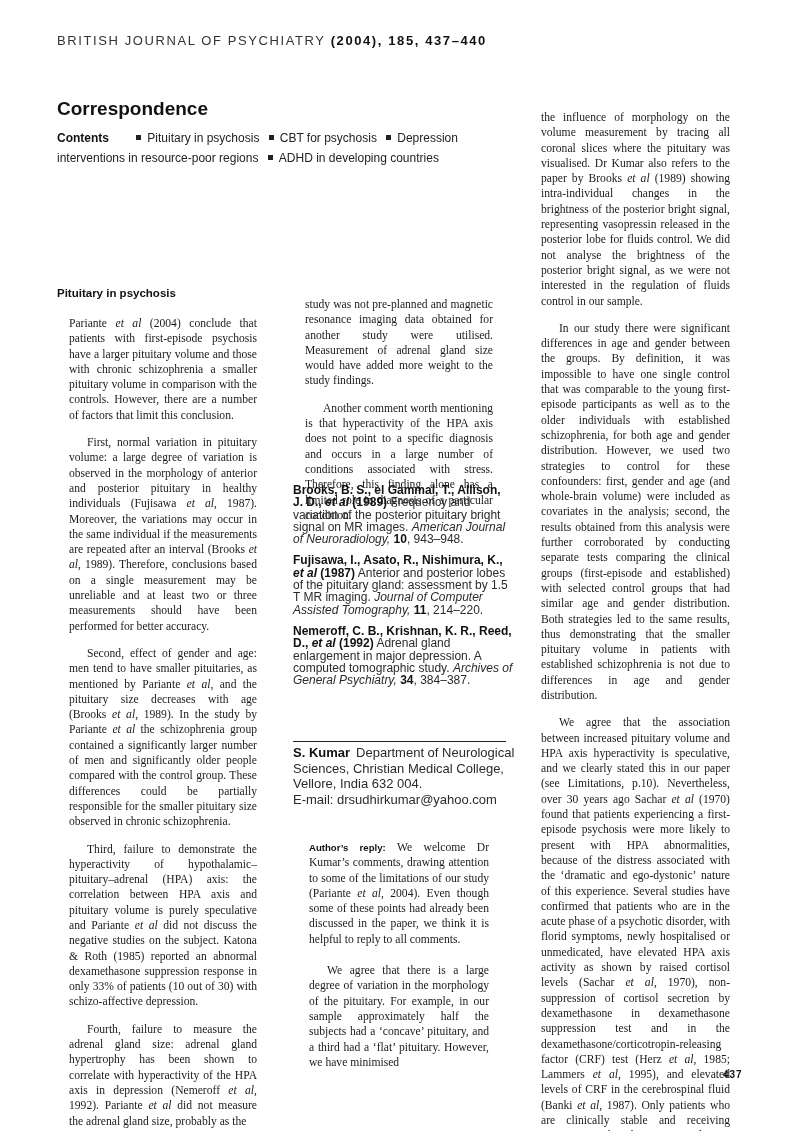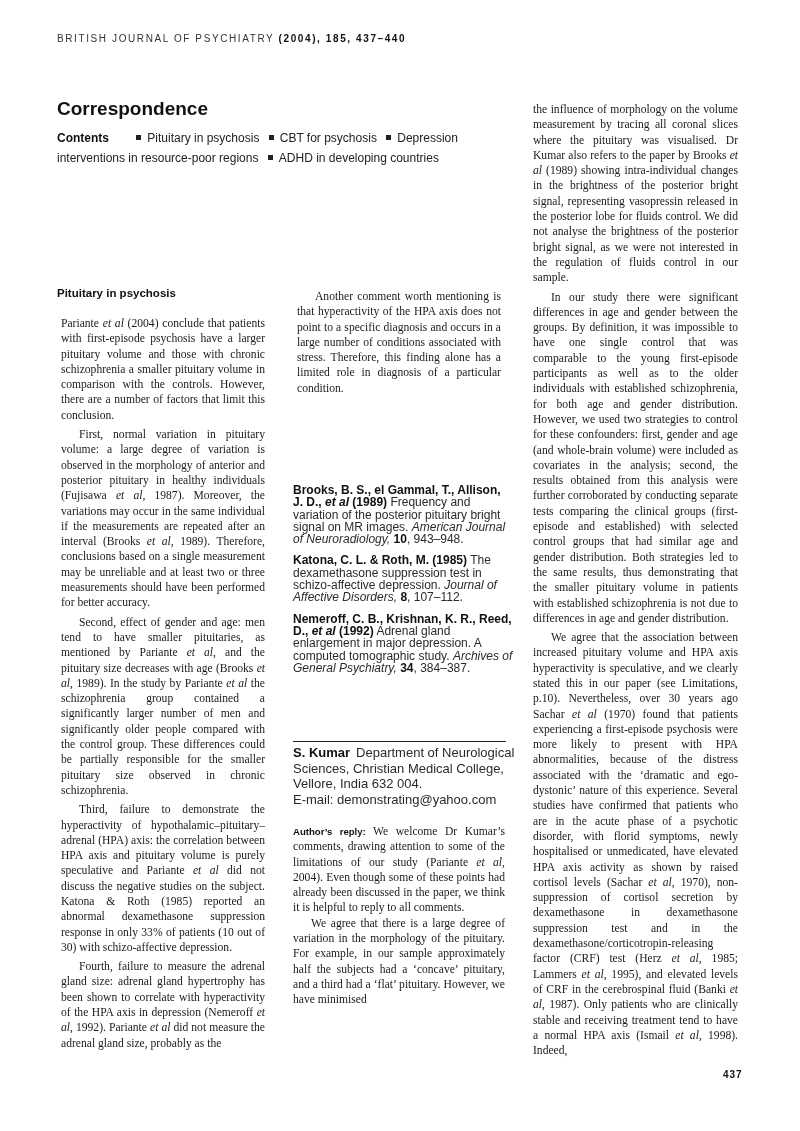--- a/index.html
+++ b/index.html
@@ -1,47 +1,47 @@
 <!DOCTYPE html>
 <html><head>
 <meta charset="utf-8">
 <style>
   html, body { margin: 0; padding: 0; background: #ffffff; }
   body { width: 800px; height: 1131px; position: relative; overflow: hidden; color: #1a1a1a; }
   .serif { font-family: "Liberation Serif", "DejaVu Serif", serif; }
   .sans { font-family: "Liberation Sans", "DejaVu Sans", sans-serif; }
 
-  .running-head { position: absolute; left: 57px; top: 33px; font-size: 10px; letter-spacing: 1.6px; color: #333; }
+  .running-head { position: absolute; left: 57px; top: 33px; font-size: 13px; letter-spacing: 1.6px; color: #333; }
   .running-head b { font-weight: bold; color: #111; }
 
   .page-title { position: absolute; left: 57px; top: 98px; font-size: 19px; font-weight: bold; margin: 0; color: #111; }
 
   .contents { position: absolute; left: 57px; top: 128px; width: 460px; font-size: 12px; line-height: 20px; color: #222; }
   .contents .label { font-weight: bold; margin-right: 18px; color: #111; }
   .contents .bullet { display: inline-block; width: 5px; height: 5px; background: #222; margin: 0 6px 2px 6px; vertical-align: middle; }
 
   .col { position: absolute; font-size: 11.6px; line-height: 15.3px; text-align: justify; color: #1a1a1a; }
-  .col p { margin: 4px; text-indent: 18px; }
+  .col p { margin: 12px; text-indent: 18px; }
   .col p.noindent { text-indent: 0; }
   .col1 { left: 57px; top: 285px; width: 212px; }
   .col2 { left: 293px; top: 285px; width: 212px; }
   .col3 { left: 529px; top: 98px; width: 213px; }
 
   .section-heading { font-size: 11.5px; font-weight: bold; margin: 0 0 15px 0; line-height: 16px; color: #111; }
   .refs { position: absolute; left: 293px; top: 484px; width: 220px; font-size: 12px; line-height: 12.3px; color: #2a2a2a; }
   .ref { margin-bottom: 9px; }
   .ref b { color: #111; }
   .ref i { font-style: italic; }
 
   .rule { position: absolute; left: 293px; top: 741px; width: 213px; height: 1.4px; background: #222; }
   .affil { position: absolute; left: 293px; top: 745px; width: 225px; font-size: 13px; line-height: 15.5px; color: #2a2a2a; }
   .affil b { color: #111; margin-right: 6px; }
 
   .reply { position: absolute; left: 293px; top: 824px; width: 212px; font-size: 11.6px; line-height: 15.3px; text-align: justify; }
-  .reply p { margin: 0; text-indent: 18px; }
+  .reply p { margin: 16px; text-indent: 18px; }
   .reply p.noindent { text-indent: 0; }
   .reply .lead { font-family: "Liberation Sans", "DejaVu Sans", sans-serif; font-weight: bold; font-size: 9.6px; color: #111; }
 
   .page-number { position: absolute; left: 723px; top: 1069px; font-size: 10px; font-weight: bold; letter-spacing: 1px; color: #111; }
 </style>
 </head>
 <body>
 
 <div class="running-head sans">
   <span>BRITISH JOURNAL OF PSYCHIATRY</span>
@@ -64,35 +64,36 @@
       <p class="noindent">Pariante <i>et al</i> (2004) conclude that patients with first-episode psychosis have a larger pituitary volume and those with chronic schizophrenia a smaller pituitary volume in comparison with the controls. However, there are a number of factors that limit this conclusion.</p>
       <p>First, normal variation in pituitary volume: a large degree of variation is observed in the morphology of anterior and posterior pituitary in healthy individuals (Fujisawa <i>et al</i>, 1987). Moreover, the variations may occur in the same individual if the measurements are repeated after an interval (Brooks <i>et al</i>, 1989). Therefore, conclusions based on a single measurement may be unreliable and at least two or three measurements should have been performed for better accuracy.</p>
       <p>Second, effect of gender and age: men tend to have smaller pituitaries, as mentioned by Pariante <i>et al</i>, and the pituitary size decreases with age (Brooks <i>et al</i>, 1989). In the study by Pariante <i>et al</i> the schizophrenia group contained a significantly larger number of men and significantly older people compared with the control group. These differences could be partially responsible for the smaller pituitary size observed in chronic schizophrenia.</p>
       <p>Third, failure to demonstrate the hyperactivity of hypothalamic–pituitary–adrenal (HPA) axis: the correlation between HPA axis and pituitary volume is purely speculative and Pariante <i>et al</i> did not discuss the negative studies on the subject. Katona &amp; Roth (1985) reported an abnormal dexamethasone suppression response in only 33% of patients (10 out of 30) with schizo-affective depression.</p>
       <p>Fourth, failure to measure the adrenal gland size: adrenal gland hypertrophy has been shown to correlate with hyperactivity of the HPA axis in depression (Nemeroff <i>et al</i>, 1992). Pariante <i>et al</i> did not measure the adrenal gland size, probably as the </p>
     </div>
 </div>
 
 <div class="col col2 serif">
   <div id="col2-body">
+      <p class="noindent">study was not pre-planned and magnetic resonance imaging data obtained for another study were utilised. Measurement of adrenal gland size would have added more weight to the study findings.</p>
       <p>Another comment worth mentioning is that hyperactivity of the HPA axis does not point to a specific diagnosis and occurs in a large number of conditions associated with stress. Therefore, this finding alone has a limited role in diagnosis of a particular condition.</p>
     </div>
 </div>
 
 <div class="refs sans" id="refs">
     <div class="ref"><b>Brooks, B. S., el Gammal, T., Allison, J. D., <i>et al</i> (1989)</b> Frequency and variation of the posterior pituitary bright signal on MR images. <i>American Journal of Neuroradiology,</i> <b>10</b>, 943–948.</div>
-    <div class="ref"><b>Katona, C. L. &amp; Roth, M. (1985)</b> The dexamethasone suppression test in schizo-affective depression. <i>Journal of Affective Disorders,</i> <b>8</b>, 107–112.</div>
+    <div class="ref"><b>Fujisawa, I., Asato, R., Nishimura, K., <i>et al</i> (1987)</b> Anterior and posterior lobes of the pituitary gland: assessment by 1.5 T MR imaging. <i>Journal of Computer Assisted Tomography,</i> <b>11</b>, 214–220.</div>
     <div class="ref"><b>Nemeroff, C. B., Krishnan, K. R., Reed, D., <i>et al</i> (1992)</b> Adrenal gland enlargement in major depression. A computed tomographic study. <i>Archives of General Psychiatry,</i> <b>34</b>, 384–387.</div>
   </div>
 
 <div class="rule"></div>
 
 <div class="affil sans">
   <b>S. Kumar</b><span>Department of Neurological Sciences, Christian Medical College, Vellore, India 632 004.</span><br>
-  <span>E-mail: demonstrating@yahoo.com</span>
+  <span>E-mail: drsudhirkumar@yahoo.com</span>
 </div>
 
 <div class="reply serif">
   <div id="reply-col2">
       <p class="noindent"><span class="lead">Author’s reply:</span> We welcome Dr Kumar’s comments, drawing attention to some of the limitations of our study (Pariante <i>et al</i>, 2004). Even though some of these points had already been discussed in the paper, we think it is helpful to reply to all comments.</p>
       <p>We agree that there is a large degree of variation in the morphology of the pituitary. For example, in our sample approximately half the subjects had a ‘concave’ pituitary, and a third had a ‘flat’ pituitary. However, we have minimised </p>
     </div>
 </div>
 
 <div class="col col3 serif">

